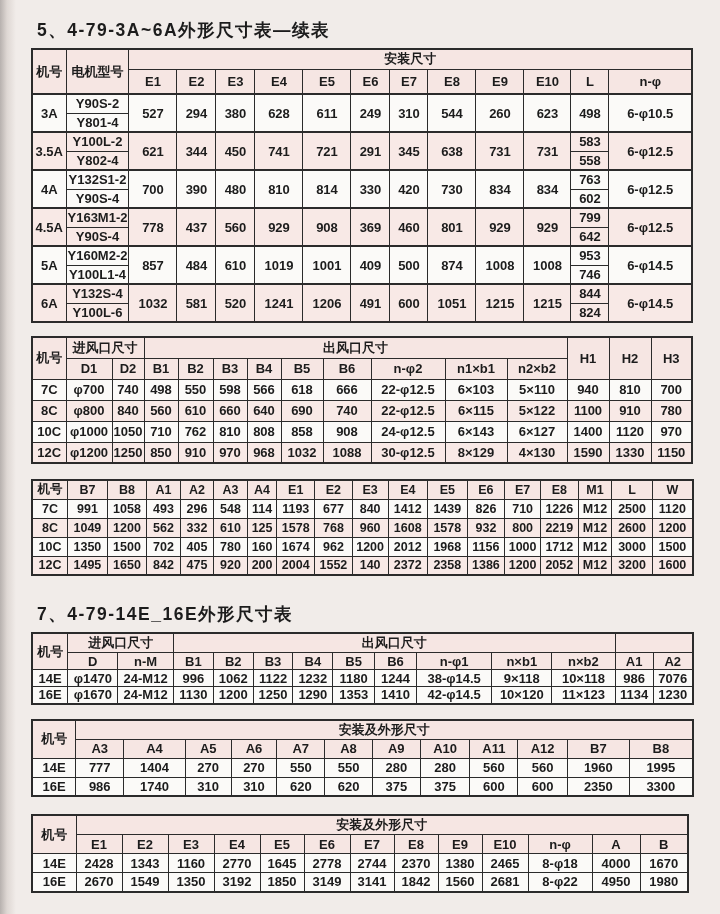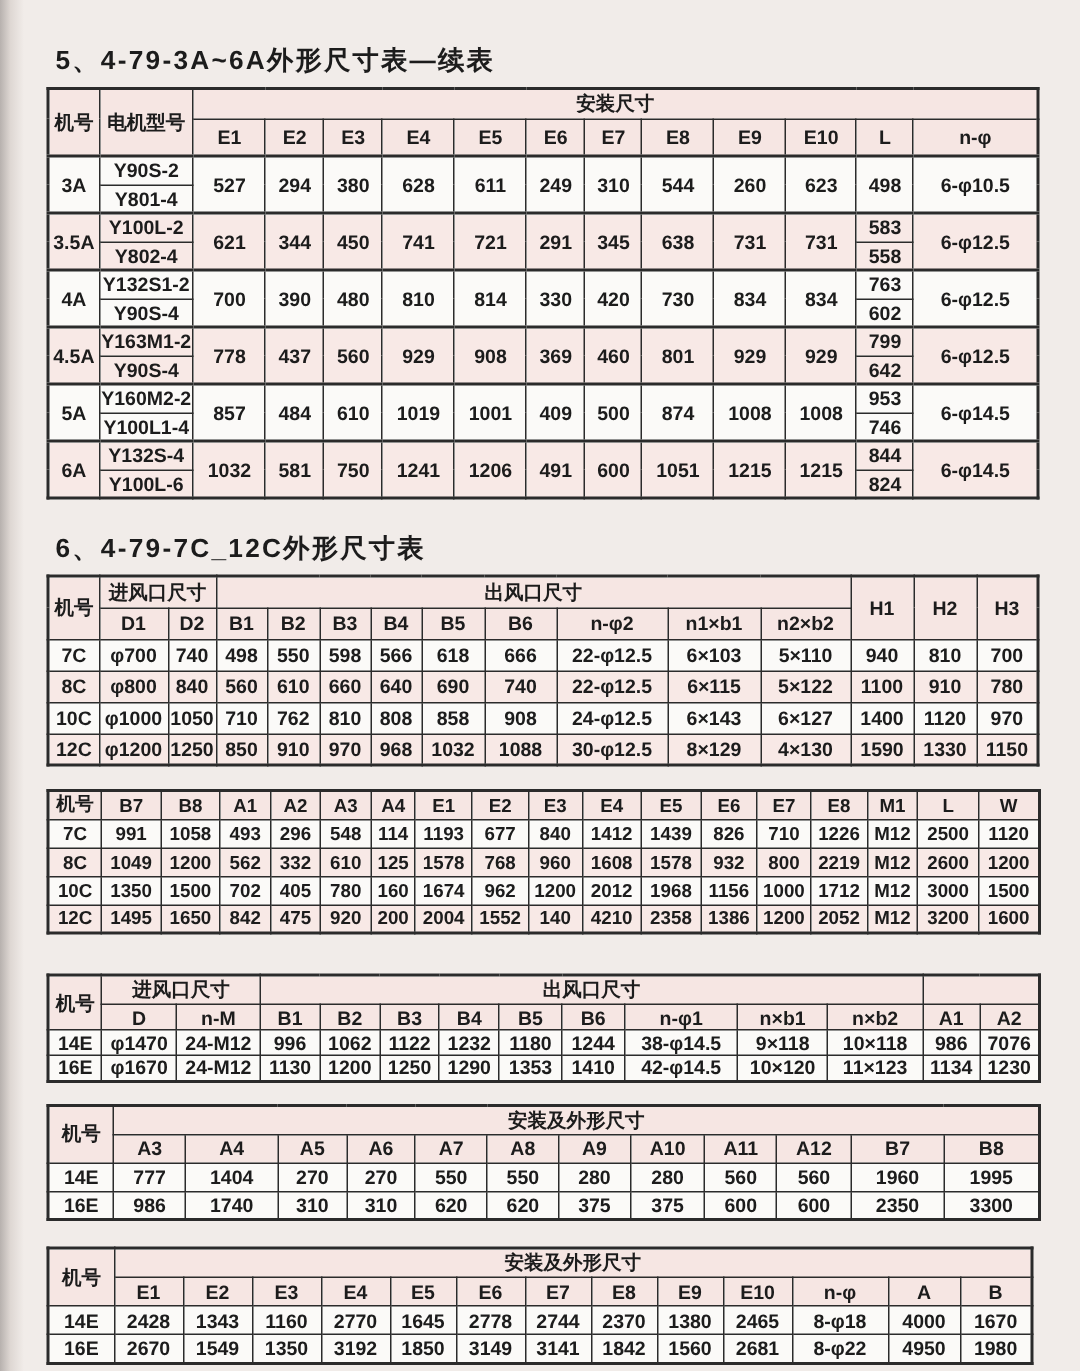--- a/index.html
+++ b/index.html
@@ -5,21 +5,21 @@
   * { margin:0; padding:0; box-sizing:border-box; }
   html,body { width:720px; }
   body {
     height:914px; overflow:hidden;
     background: linear-gradient(90deg, #b7b1ae 0px, #ded7d3 7px, var(--page-bg,#f1ece9) 16px);
     font-family:"Liberation Sans", sans-serif;
     font-weight:bold;
     color:var(--text,#1c1c1c);
   }
   .page { padding:8px 26px 0 31px; }
-  .sec-title { font-size:17.5px; letter-spacing:1.5px; margin:20px 0 6px 6px; font-weight:bold; }
+  .sec-title { font-size:17.5px; letter-spacing:1.5px; margin:10px 0 6px 6px; font-weight:bold; }
   table { border-collapse:collapse; table-layout:fixed; border:2px solid var(--border,#2b2b2b); background:var(--row-bg,#fbfaf8); }
   th,td {
     border:1px solid var(--border,#2b2b2b);
     text-align:center; vertical-align:middle;
     font-size:13px; font-weight:bold;
     padding:0 1px; height:20px;
     background:var(--row-bg,#fbfaf8);
     overflow:hidden; white-space:nowrap;
   }
   th.hd, tr.hdr th { background:var(--header-bg,#f6e6e3); }
@@ -183,39 +183,38 @@
         </tr>
         <tr>
           <td>Y100L1-4</td>
           <td>746</td>
         </tr>
         <tr class="alt gstart">
           <td rowspan="2" class="rowhd">6A</td>
           <td>Y132S-4</td>
           <td rowspan="2">1032</td>
           <td rowspan="2">581</td>
-          <td rowspan="2">750</td>
+          <td rowspan="2">520</td>
           <td rowspan="2">1241</td>
           <td rowspan="2">1206</td>
           <td rowspan="2">491</td>
           <td rowspan="2">600</td>
           <td rowspan="2">1051</td>
           <td rowspan="2">1215</td>
           <td rowspan="2">1215</td>
           <td>844</td>
           <td rowspan="2">6-φ14.5</td>
         </tr>
         <tr class="alt">
           <td>Y100L-6</td>
           <td>824</td>
         </tr>
       </tbody>
   </table>
 
-  <div class="sec-title">6、4-79-7C_12C外形尺寸表</div>
   <table class="t6a">
     <colgroup>
       <col style="width:34px">
         <col style="width:46px">
         <col style="width:32px">
         <col style="width:34px">
       <col style="width:35px">
         <col style="width:34px">
         <col style="width:34px">
         <col style="width:42px">
@@ -430,32 +429,33 @@
           <td class="rowhd">12C</td>
           <td>1495</td>
           <td>1650</td>
           <td>842</td>
           <td>475</td>
           <td>920</td>
           <td>200</td>
           <td>2004</td>
           <td>1552</td>
           <td>140</td>
-          <td>4210</td>
+          <td>2372</td>
           <td>2358</td>
           <td>1386</td>
           <td>1200</td>
           <td>2052</td>
           <td>M12</td>
           <td>3200</td>
           <td>1600</td>
         </tr>
       </tbody>
   </table>
 
+  <div class="sec-title">7、4-79-14E_16E外形尺寸表</div>
   <table class="t7a">
     <colgroup>
       <col style="width:36px">
         <col style="width:50px">
         <col style="width:56px">
         <col style="width:40px">
       <col style="width:40px">
         <col style="width:40px">
         <col style="width:40px">
         <col style="width:42px">

